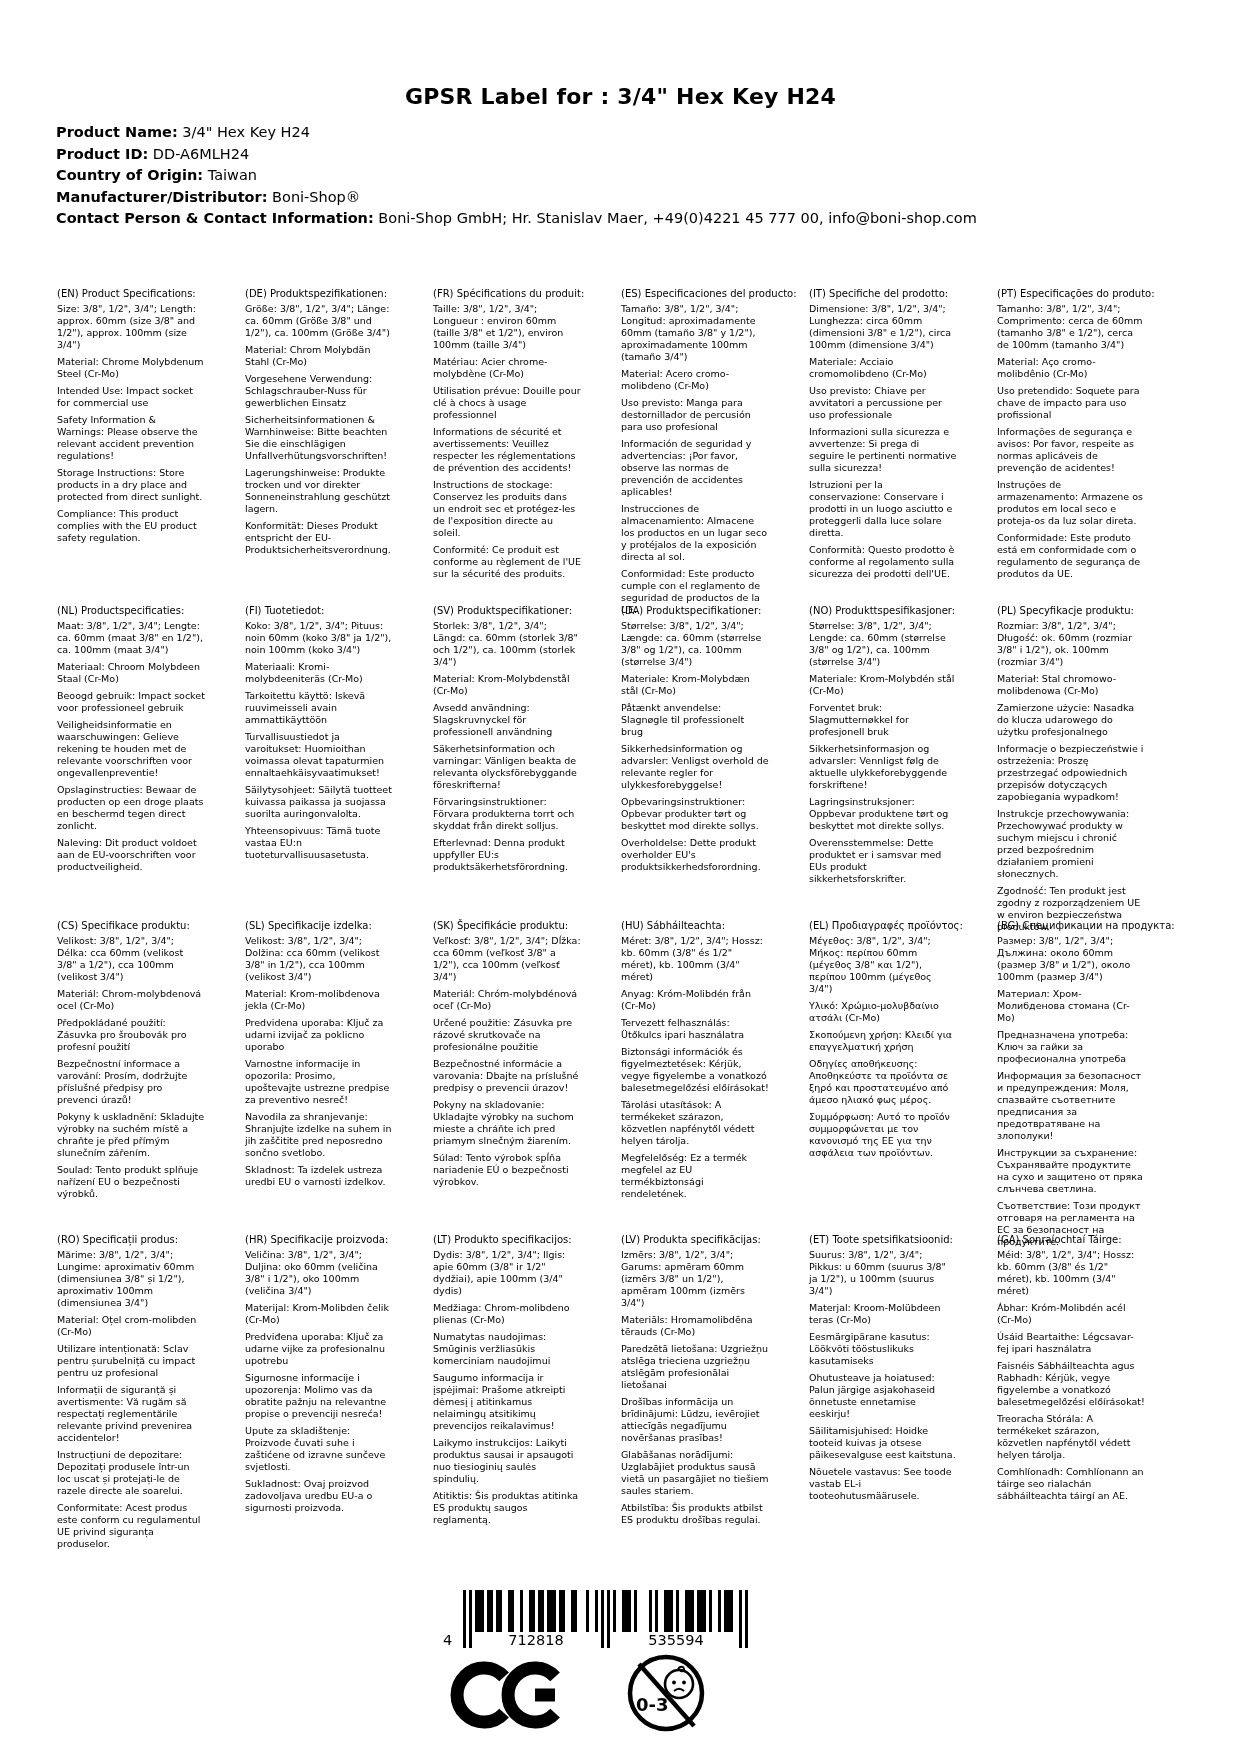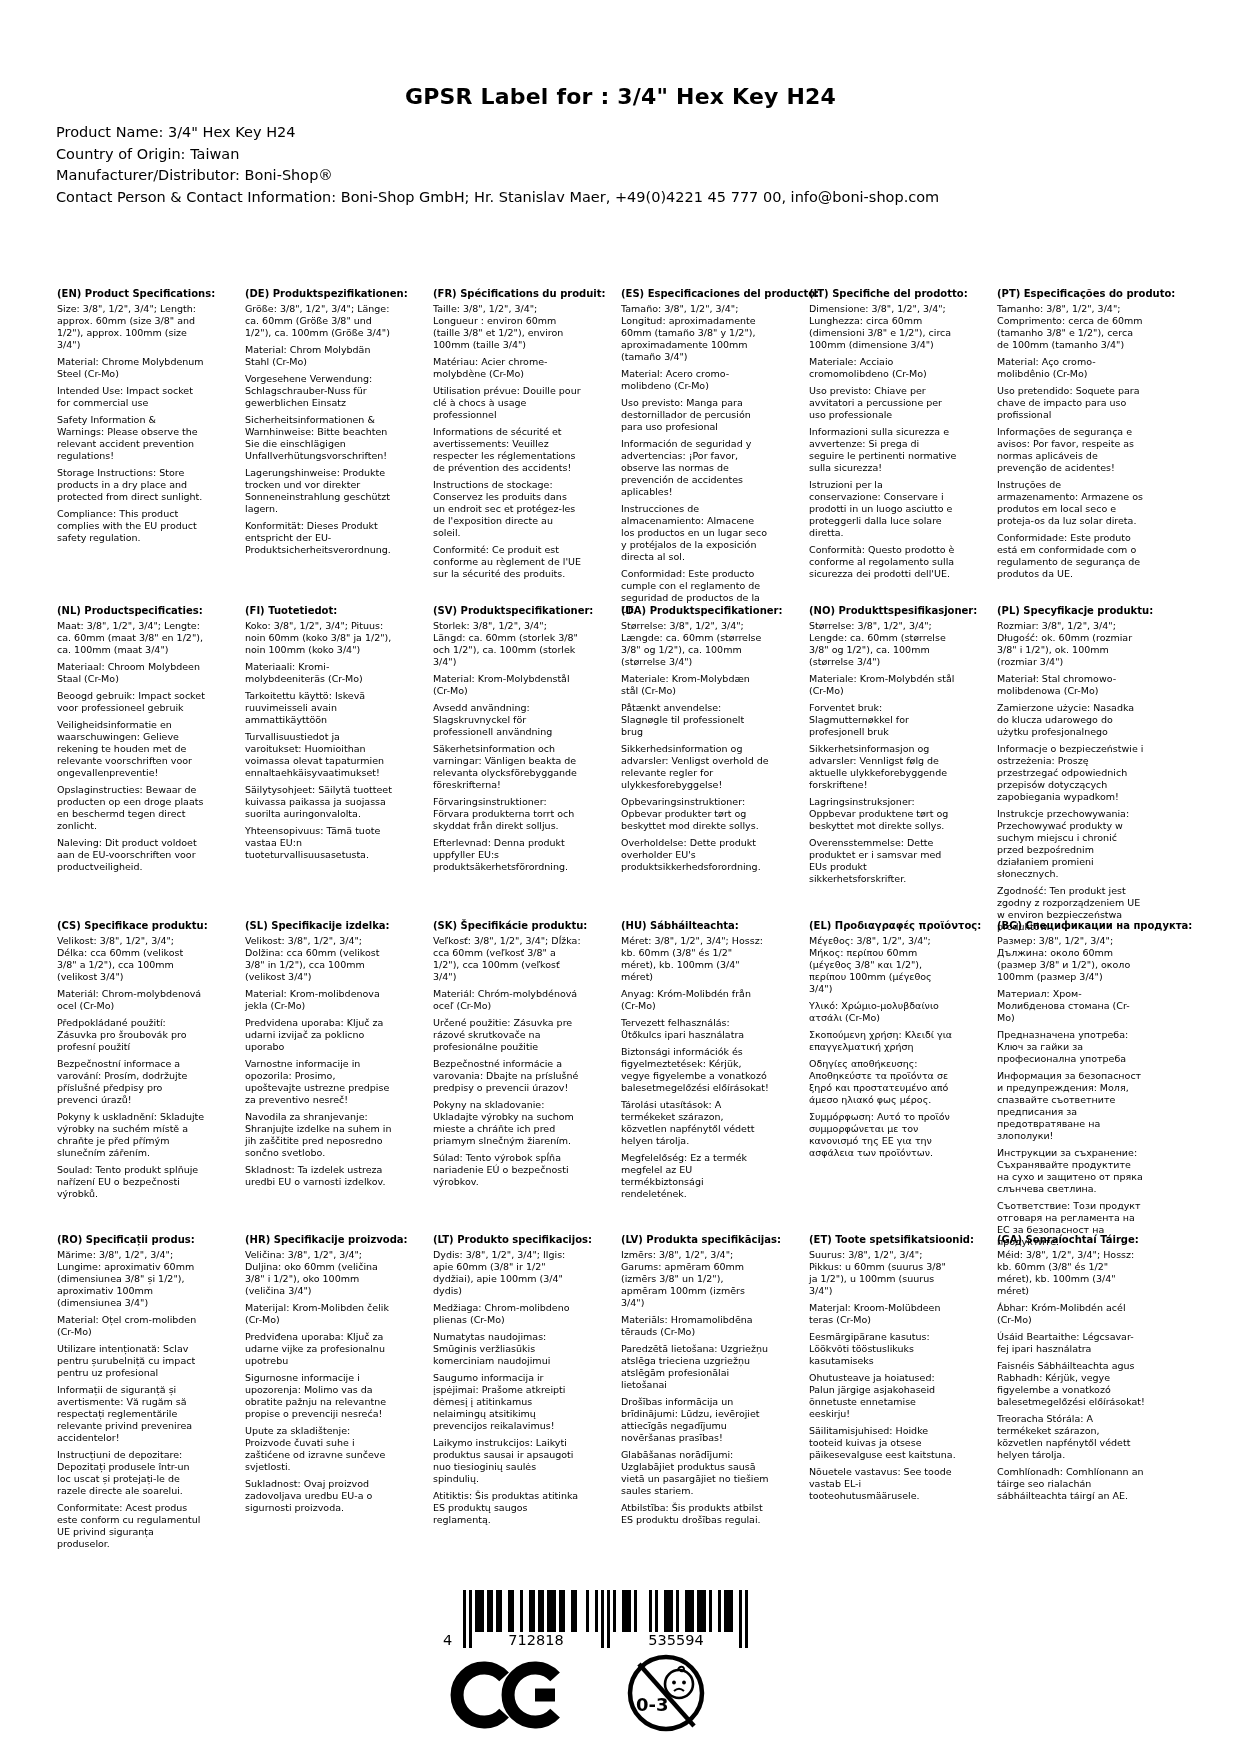--- a/index.html
+++ b/index.html
@@ -6,47 +6,51 @@
   body{
     width:1241px;height:1754px;background:#ffffff;color:#000;
     font-family:"DejaVu Sans", sans-serif;position:relative;overflow:hidden;
   }
   .page-title{
     position:absolute;top:84px;left:0;width:100%;text-align:center;
     font-size:22px;font-weight:bold;margin:0;letter-spacing:0.2px;
   }
   .info{position:absolute;top:122px;left:56px;font-size:14.5px;line-height:21.5px;}
   .info-row{white-space:nowrap;}
-  .info-label{font-weight:normal;}
+  .info-label{font-weight:bold;}
   .grid{
     position:absolute;top:288px;left:57px;
     display:grid;grid-template-columns:repeat(6,162px);column-gap:26px;
     grid-template-rows:317px 315px 314px auto;
   }
   .lang-block{overflow:visible;}
-  .lang-title{font-weight:bold;font-size:10px;line-height:12.5px;white-space:nowrap;margin:0 0 2px 0;}
+  .lang-title{font-weight:normal;font-size:10px;line-height:12.5px;white-space:nowrap;margin:0 0 2px 0;}
   .lang-par{margin:0 0 5px 0;font-size:9.5px;line-height:12px;max-width:148px;}
   .footer-svg{position:absolute;}
   #barcode-svg{left:443px;top:1588px;}
   #ce-svg{left:450px;top:1660px;}
   #age-svg{left:624px;top:1651px;}
   .bc-digit{font-family:"DejaVu Sans", sans-serif;font-size:14.5px;fill:#000;}
   .age-text{font-family:"DejaVu Sans", sans-serif;font-weight:bold;font-size:18px;fill:#000;}
 </style>
 </head>
 <body>
 
 <div class="page">
 
   <h1 class="page-title">GPSR Label for : 3/4" Hex Key H24</h1>
 
   <div class="info">
     <div class="info-row">
       <span class="info-label">Product Name:</span>
       <span class="info-value">3/4" Hex Key H24</span>
+    </div>
+    <div class="info-row">
+      <span class="info-label">Product ID:</span>
+      <span class="info-value">DD-A6MLH24</span>
     </div>
     <div class="info-row">
       <span class="info-label">Country of Origin:</span>
       <span class="info-value">Taiwan</span>
     </div>
     <div class="info-row">
       <span class="info-label">Manufacturer/Distributor:</span>
       <span class="info-value">Boni-Shop®</span>
     </div>
     <div class="info-row">

